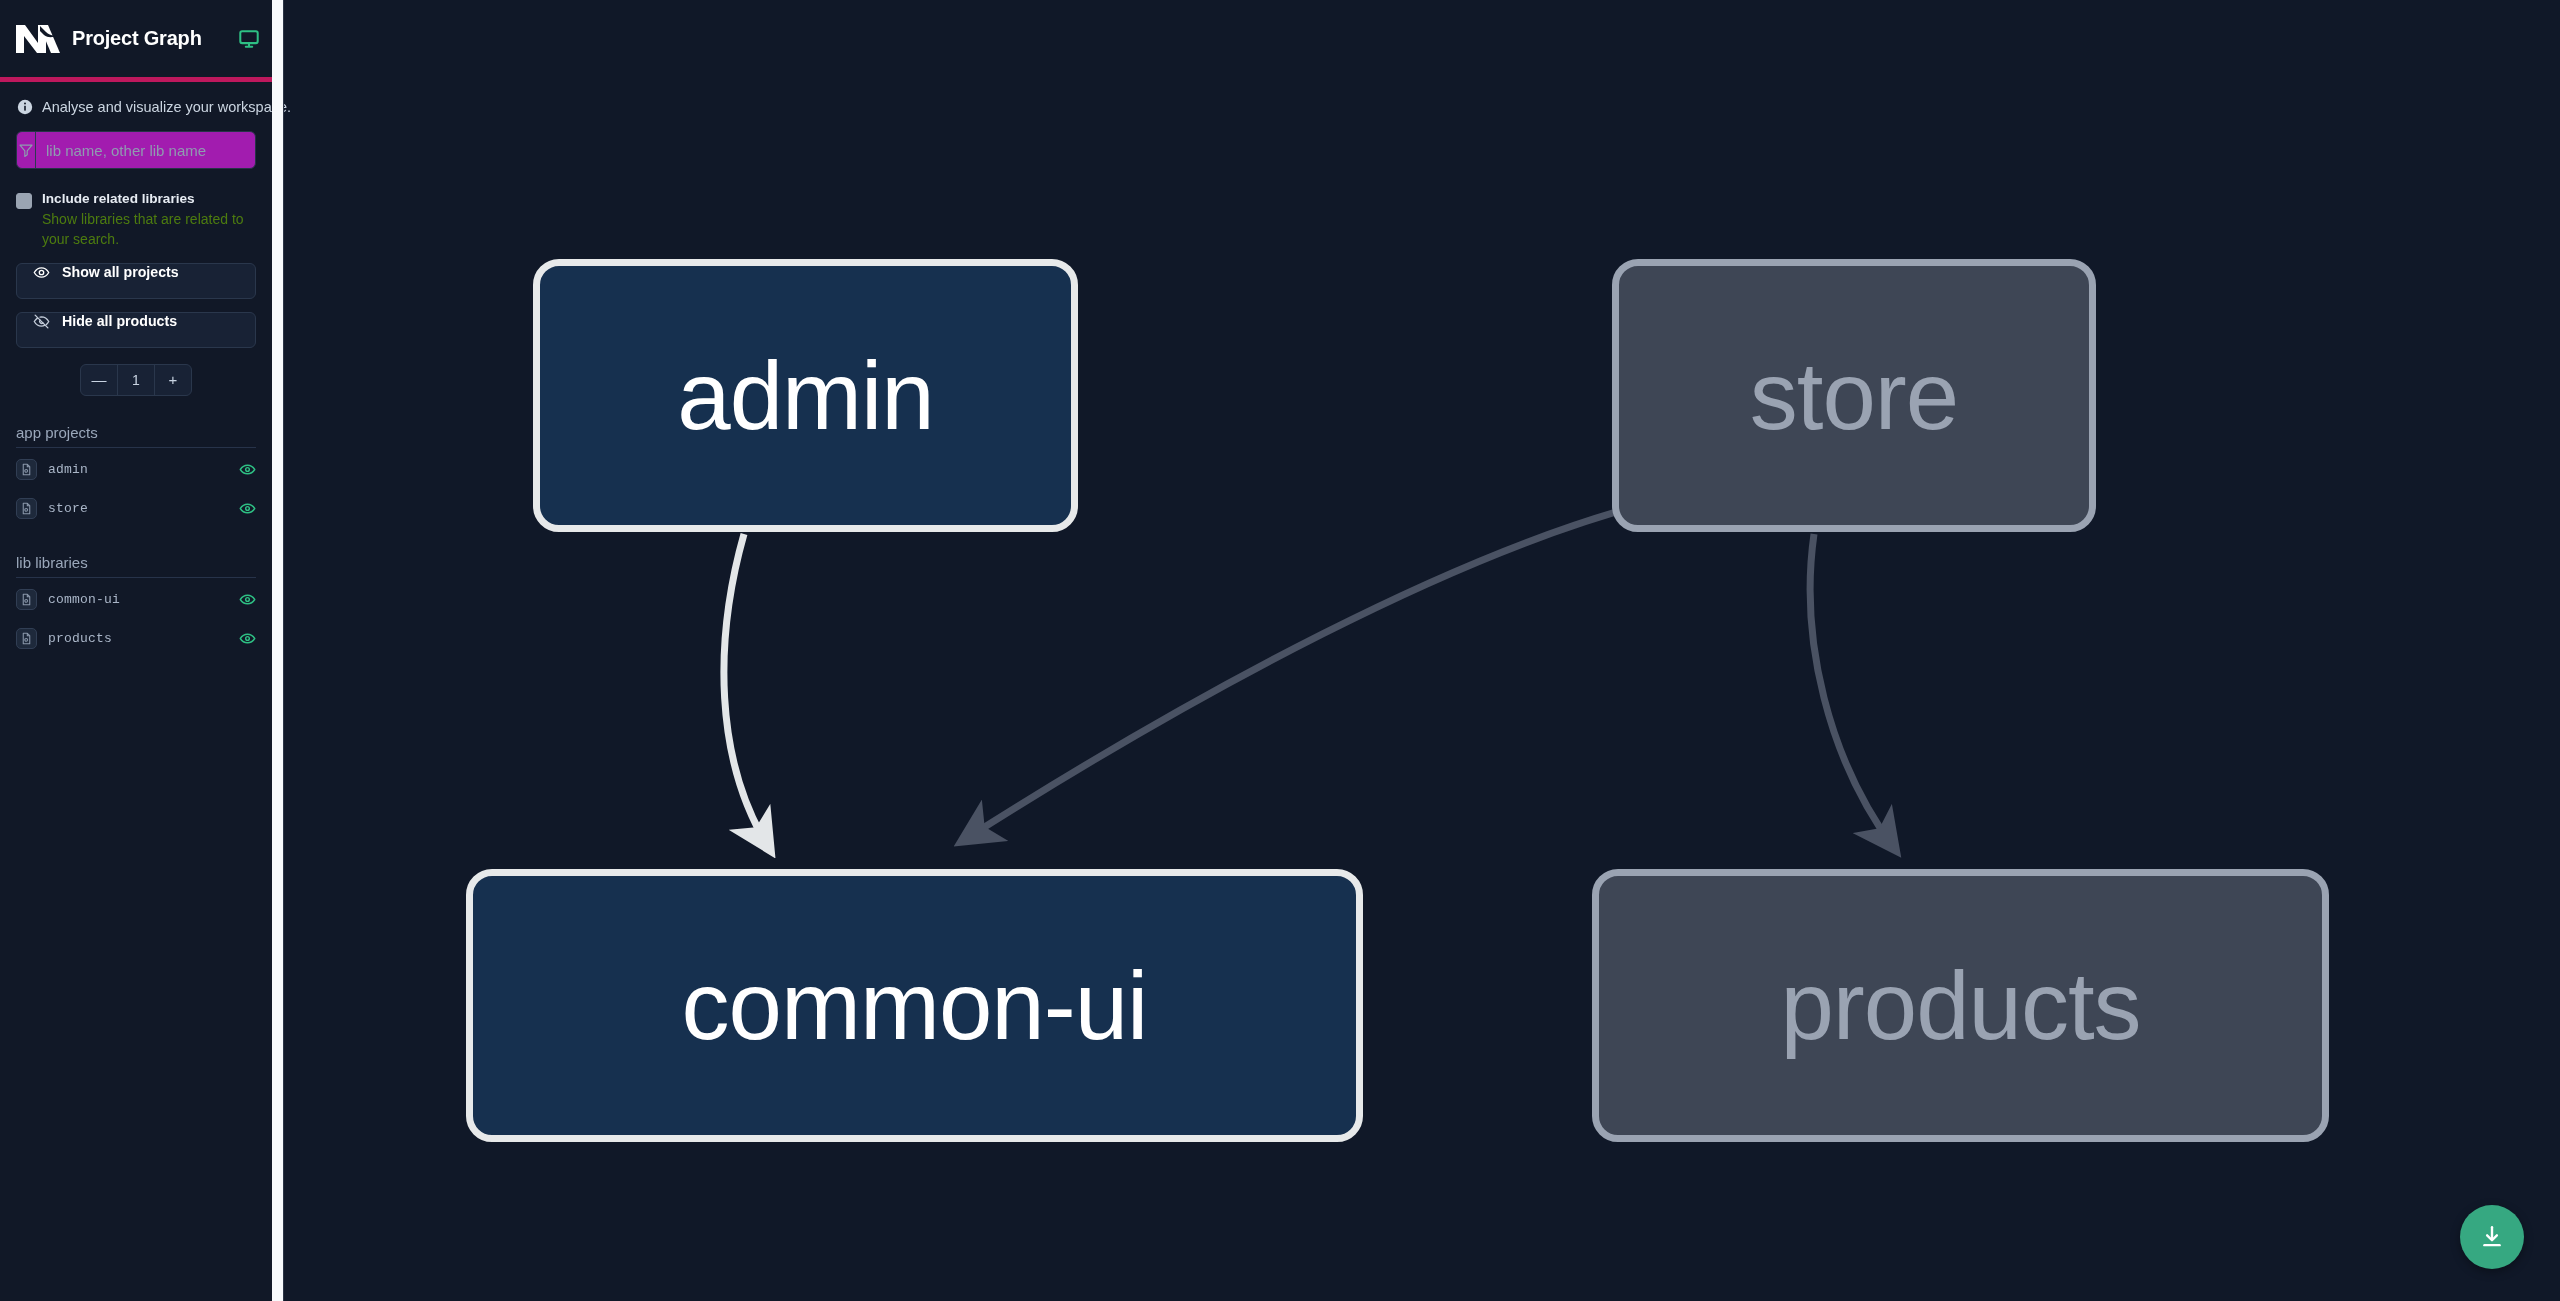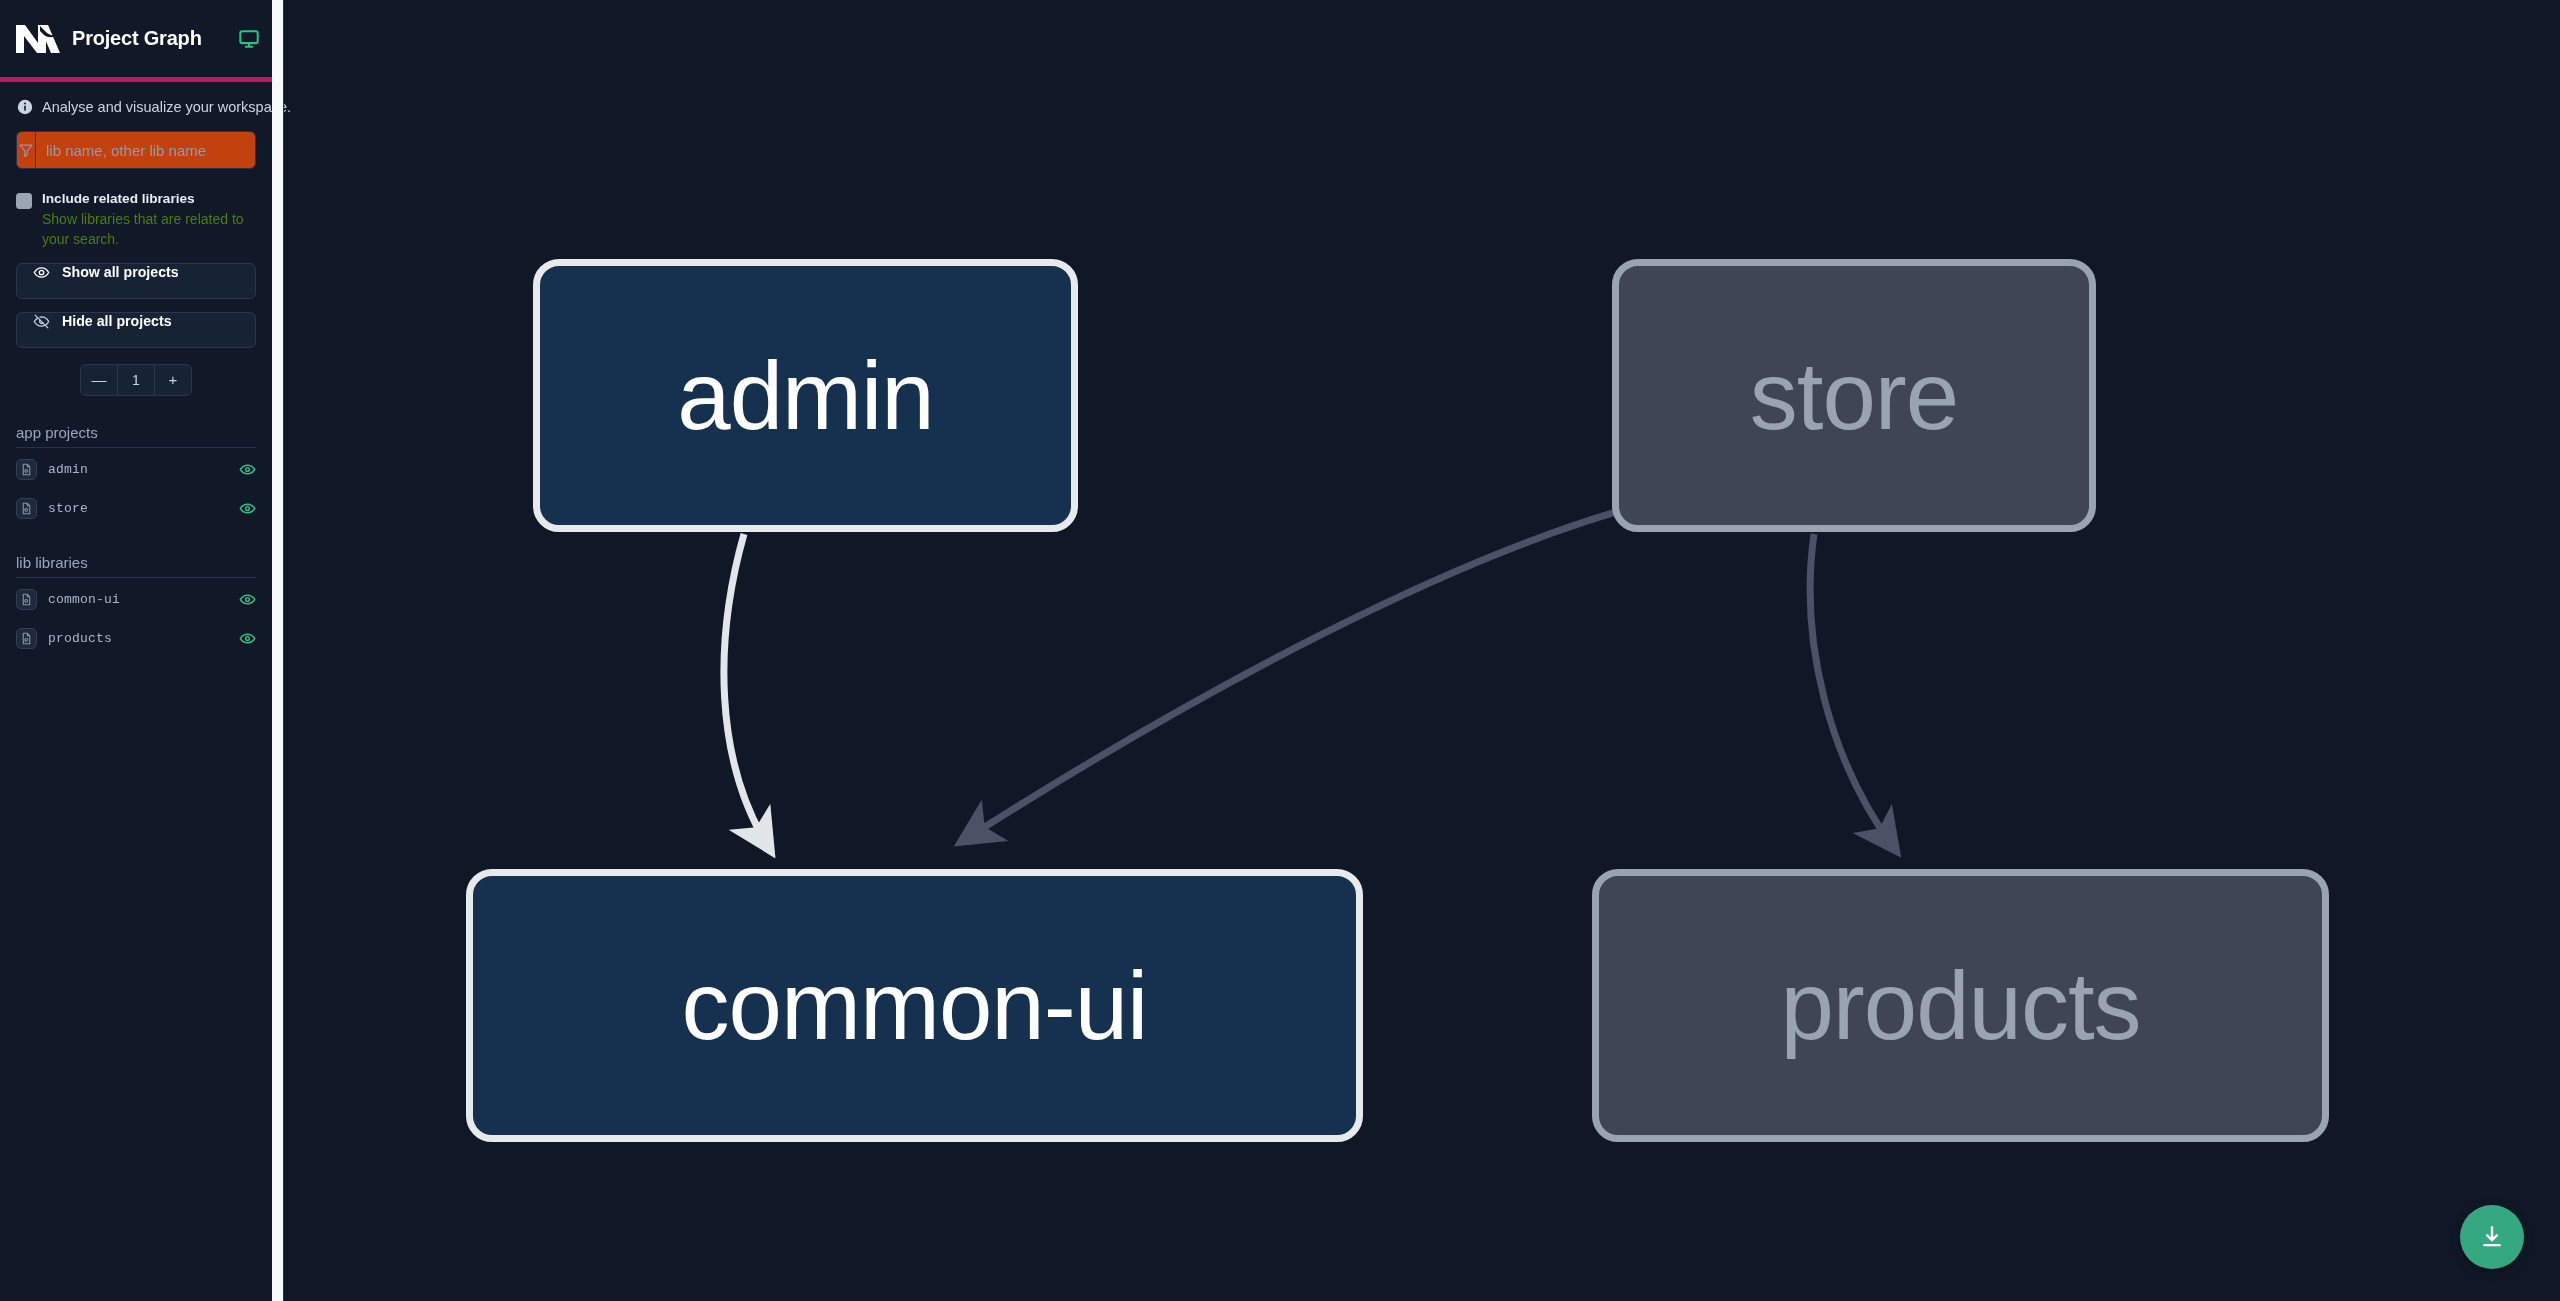--- a/index.html
+++ b/index.html
@@ -40,21 +40,21 @@
   }
   .info-icon { width: 16px; height: 16px; flex: 0 0 16px; display:block; }
   .sb-tagline-text { color: #cbd5e1; font-size: 14.5px; white-space: nowrap; }
 
   .sb-body { padding: 0 16px; }
 
   .search-wrap {
     margin-top: 16px;
     height: 38px;
     display: flex; align-items: stretch;
-    background: #c2410c;
+    background: #a21caf;
     border: 1px solid #263347;
     border-radius: 6px;
     overflow: hidden;
   }
   .search-icon-box {
     width: 36px; display: flex; align-items: center; justify-content: center;
     border-right: 1px solid #2c3a51;
   }
   .funnel-icon { width: 16px; height: 16px; display:block; }
   .search-input {
@@ -249,21 +249,21 @@
       </div>
 
       <div class="wide-btn">
         <span>
           <svg viewBox="0 0 24 24" fill="none" stroke="#c3ccd9" stroke-width="1.9" stroke-linecap="round" stroke-linejoin="round">
             <path d="M9.9 5.7A9.6 9.6 0 0 1 12 5.4c6.4 0 10.2 6.6 10.2 6.6a18.7 18.7 0 0 1-3.3 4.2M6.2 7.2A18.6 18.6 0 0 0 1.8 12S5.6 18.6 12 18.6c1.9 0 3.5-.6 4.9-1.4"></path>
             <path d="M9.9 9.9a3.1 3.1 0 0 0 4.3 4.3"></path>
             <path d="M3 3l18 18"></path>
           </svg>
         </span>
-        <span>Hide all projects</span>
+        <span>Hide all products</span>
       </div>
 
 
 
       <div class="stepper">
         <div class="btn">—</div>
         <div class="mid">1</div>
         <div class="btn">+</div>
       </div>
 

